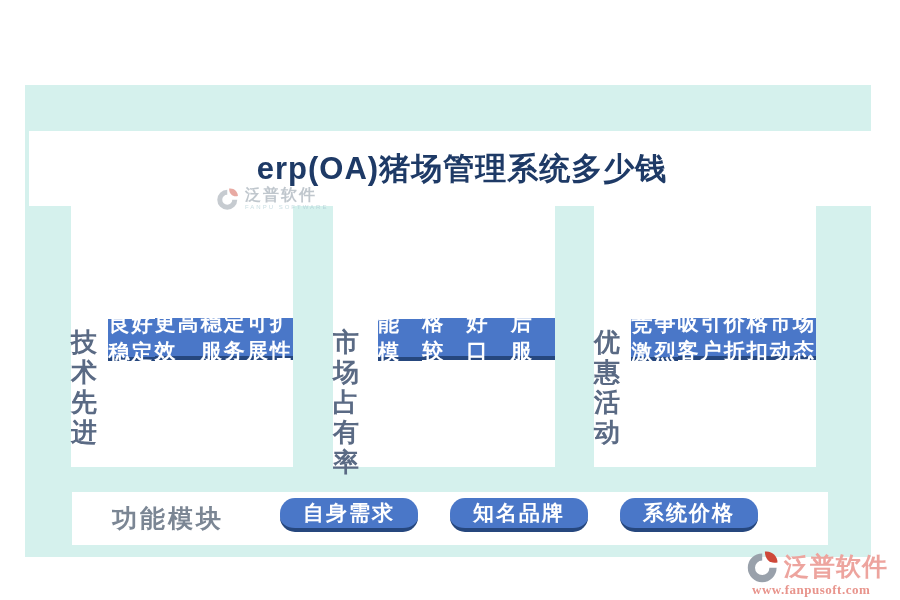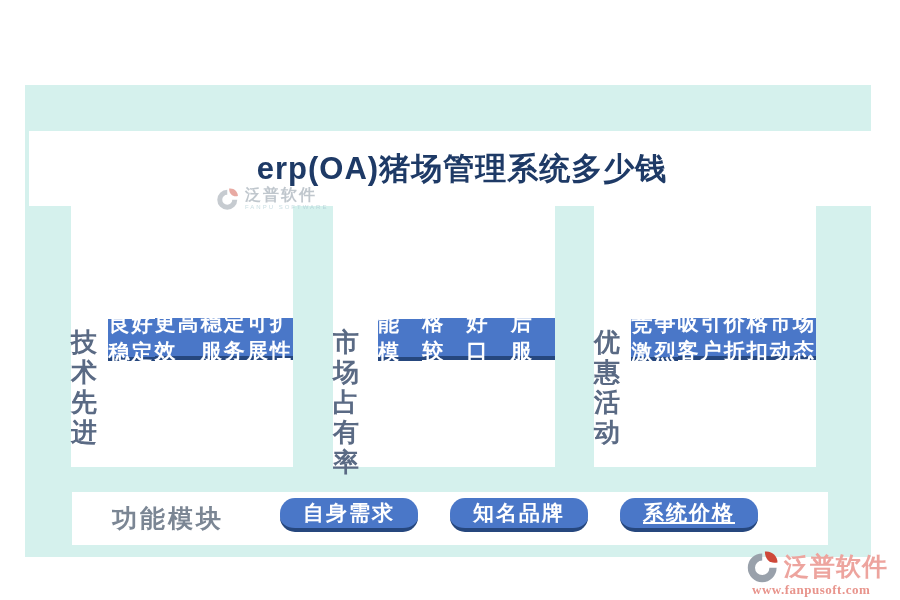--- a/index.html
+++ b/index.html
@@ -37,21 +37,21 @@
   .card-btn.first{margin-top:16px;font-family:Liberation Mono, monospace;}
   .bottom-bar{
     position:absolute;left:72px;top:492px;width:756px;height:53px;
     background:#ffffff;
   }
   .bottom-label{
     position:absolute;left:40px;top:0;height:53px;line-height:53px;
     font-size:25px;font-weight:bold;color:#7b8694;letter-spacing:3px;
   }
   .bottom-btn{position:absolute;top:6px;width:138px;height:34px;border-radius:15px;}
-  .bb-1{left:208px;} .bb-2{left:378px;} .bb-3{left:548px;text-decoration:underline;}
+  .bb-1{left:208px;} .bb-2{left:378px;} .bb-3{left:548px;}
   .wm-top{
     position:absolute;left:216px;top:186px;display:flex;align-items:flex-start;
     opacity:0.55;z-index:5;pointer-events:none;
   }
   .wm-top .wm-text{margin-left:4px;display:flex;flex-direction:column;}
   .wm-top .wm-brand{font-size:16px;font-weight:bold;color:#8d9aa6;letter-spacing:2px;line-height:17px;}
   .wm-top .wm-sub{font-size:6px;color:#9fc2cc;letter-spacing:2px;margin-top:1px;}
   .wm-bottom{position:absolute;left:746px;top:548px;z-index:5;}
   .wm-bottom .wm-row{display:flex;align-items:center;}
   .wm-bottom .wm-brand{

